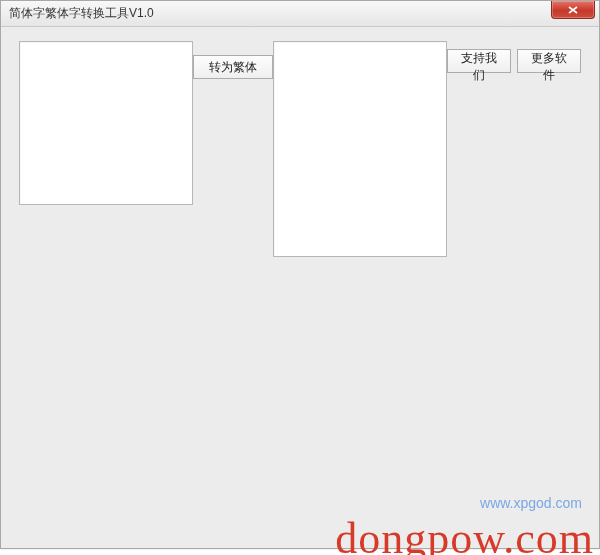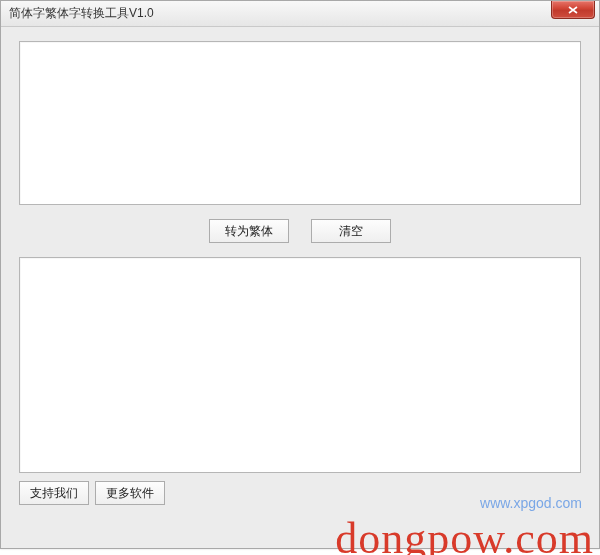--- a/index.html
+++ b/index.html
@@ -53,21 +53,20 @@
       justify-content: center;
       margin-right: 4px;
       margin-top: 0;
       box-shadow: inset 0 0 0 1px rgba(255,255,255,0.25);
     }
     .close-btn svg { display: block; }
     .content {
       flex: 1;
       padding: 14px 18px 10px 18px;
       display: flex;
-      flex-direction: column;
     }
     .textbox {
       width: 100%;
       border: 1px solid #b6b6b6;
       background: #fff;
       resize: none;
       font-family: inherit;
       font-size: 12px;
       padding: 4px;
       box-shadow: inset 1px 1px 0 rgba(0,0,0,0.03);
@@ -133,21 +132,20 @@
         </svg>
       </div>
     </div>
   </div>
 
   <div class="content">
     <textarea class="textbox textbox-input" placeholder="" style=""></textarea>
 
     <div class="button-row">
       <button class="btn">转为繁体</button>
-      <button class="btn">清空</button>
     </div>
 
     <textarea class="textbox textbox-output" placeholder="" style=""></textarea>
 
     <div class="bottom-row">
       <button class="btn">支持我们</button>
       <button class="btn">更多软件</button>
     </div>
   </div>
 </div>

